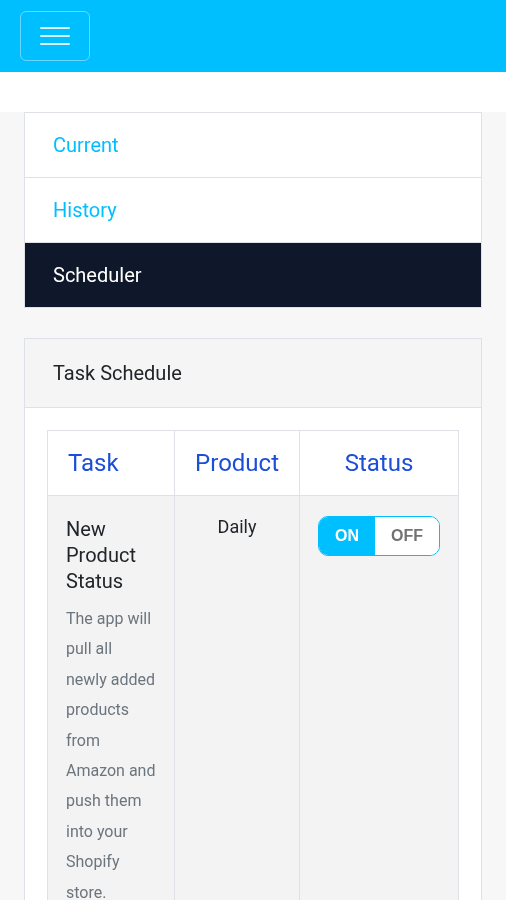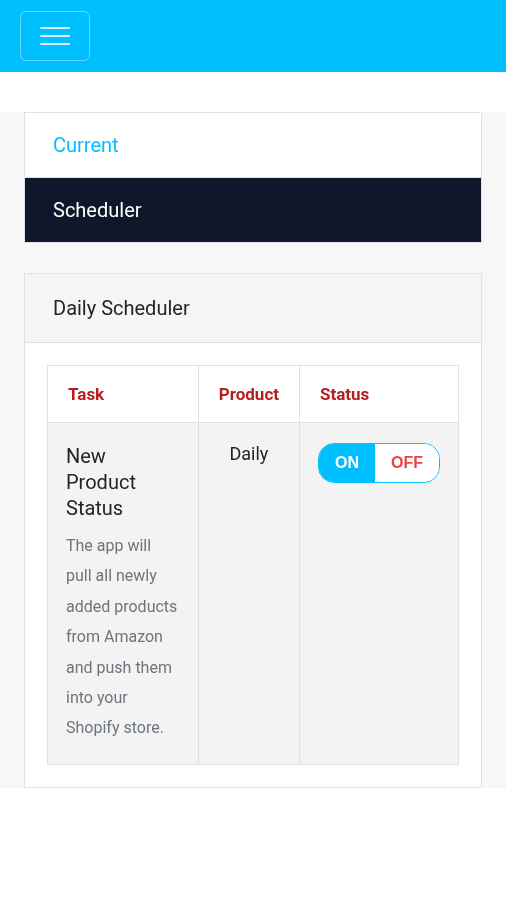--- a/index.html
+++ b/index.html
@@ -84,27 +84,28 @@
       padding: 22px;
     }
     .table {
       width: 100%;
       border-collapse: collapse;
       border: 1px solid #dee2e6;
     }
     .table th {
       padding: 18px 20px;
       text-align: left;
-      font-size: 17px;
-      font-weight: 700;
-      color: #b91c1c;
+      font-size: 24px;
+      font-weight: 400;
+      color: #1d4ed8;
       border: 1px solid #dee2e6;
       background: #fff;
     }
     .table th.center {
+      text-align: center;
     }
     .table td {
       padding: 20px 18px;
       border: 1px solid #dee2e6;
       vertical-align: top;
       background: #f3f3f3;
     }
     .task-title {
       font-size: 20px;
       color: #212529;
@@ -120,31 +121,31 @@
       font-size: 18px;
       color: #212529;
       text-align: center;
     }
     .status-cell {
       text-align: center;
     }
     .toggle-group {
       display: inline-flex;
       border: 1px solid #00bfff;
-      border-radius: 16px;
+      border-radius: 10px;
       overflow: hidden;
     }
     .toggle-btn {
       padding: 10px 16px;
       font-size: 16px;
       font-weight: 600;
       border: none;
       cursor: pointer;
       background: #fff;
-      color: #ef4444;
+      color: #737373;
     }
     .toggle-btn.active {
       background: #00bfff;
       color: #fff;
     }
   </style>
 </head>
 <body>
 
 <div class="navbar">
@@ -153,25 +154,26 @@
       <span></span>
       <span></span>
       <span></span>
     </span>
   </button>
 </div>
 
 <div class="content-wrapper">
   <div class="nav-tabs">
     <div class="nav-tab">Current</div>
+    <div class="nav-tab">History</div>
     <div class="nav-tab active">Scheduler</div>
   </div>
 
   <div class="card">
-    <div class="card-header">Daily Scheduler</div>
+    <div class="card-header">Task Schedule</div>
     <div class="card-body">
       <table class="table">
         <thead>
           <tr>
             <th>Task</th>
             <th>Product</th>
             <th class="center">Status</th>
           </tr>
         </thead>
         <tbody>

